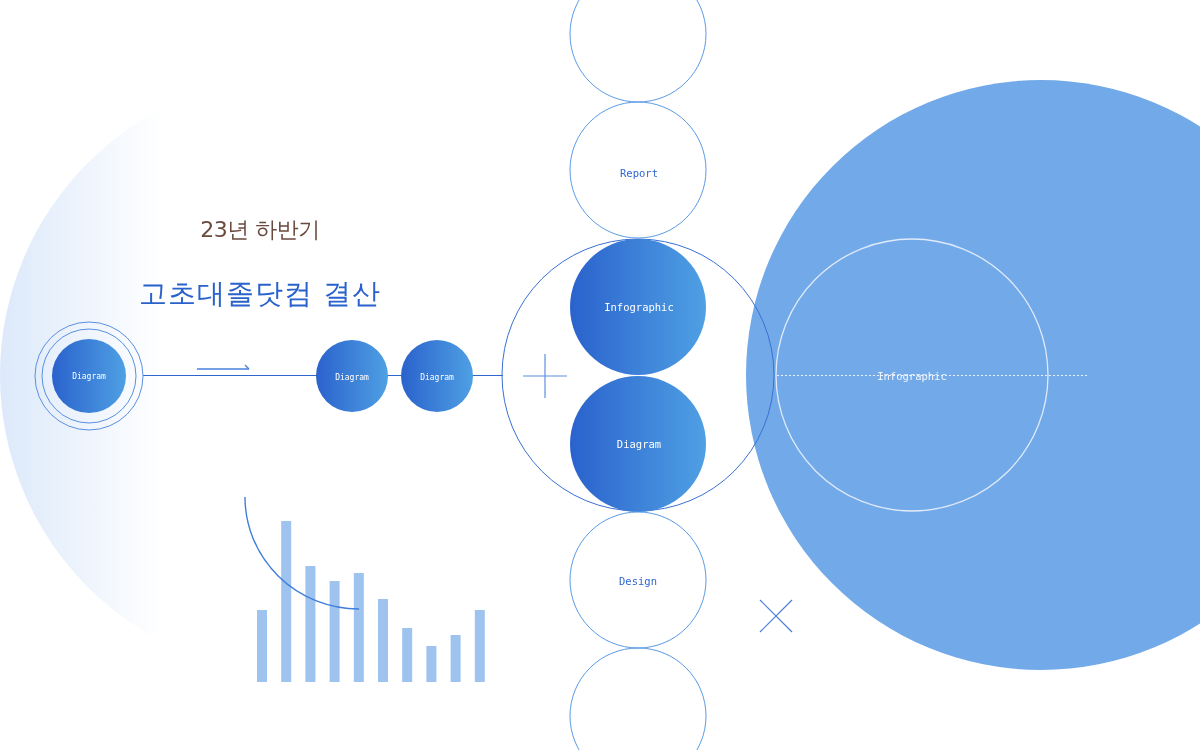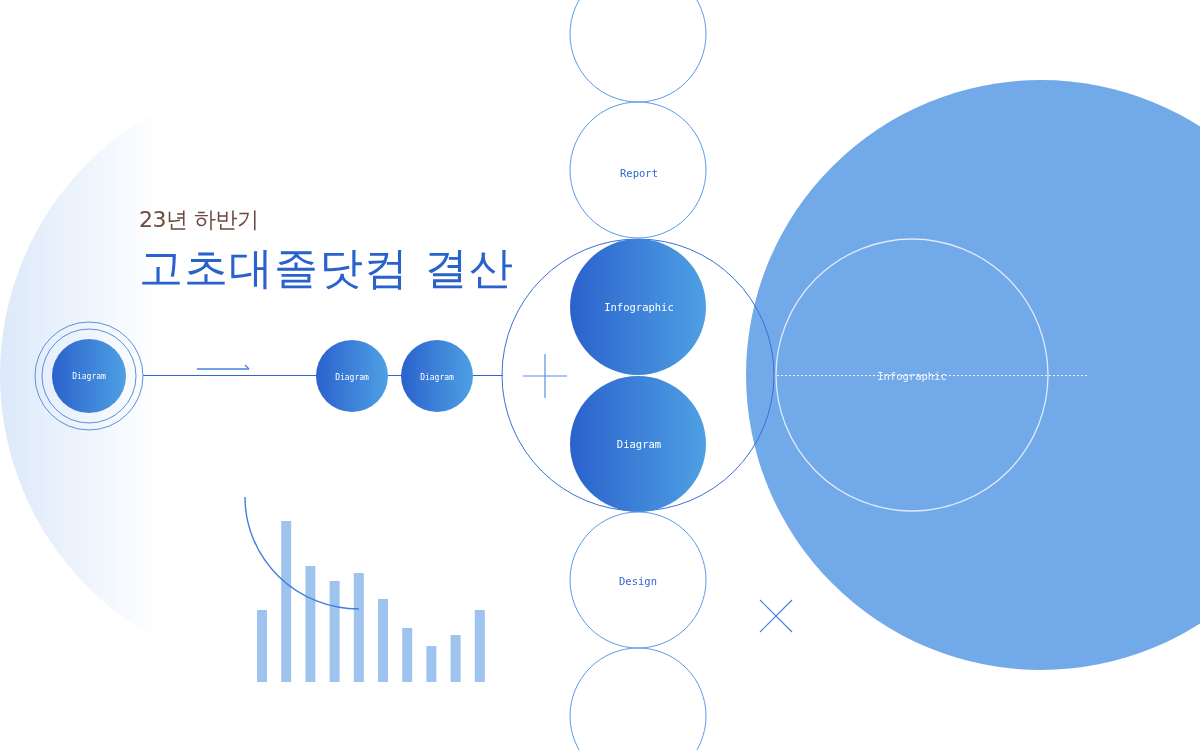--- a/index.html
+++ b/index.html
@@ -1,20 +1,20 @@
 <!DOCTYPE html>
 <html><head>
 <meta charset="utf-8">
 <style>
   html, body { margin:0; padding:0; }
   body { width:1200px; height:750px; overflow:hidden; background:#ffffff; position:relative; font-family:"DejaVu Sans", sans-serif; }
   #stage { position:absolute; left:0; top:0; width:1200px; height:750px; }
-  .title-block { position:absolute; left:139px; top:206px; }
+  .title-block { position:absolute; left:139px; top:216px;text-align:center; }
   .subtitle { font-family:"DejaVu Sans", sans-serif; font-size:22px; color:#6b4a3e; letter-spacing:-0.5px; line-height:28px; }
-  .title { font-family:"DejaVu Sans", sans-serif; font-size:44px; color:#2a62cc; letter-spacing:1px; line-height:56px; margin-top:6px; font-weight:400; }
+  .title { font-family:"DejaVu Sans", sans-serif; font-size:28px; color:#2a62cc; letter-spacing:1px; line-height:56px; margin-top:22px; font-weight:400; }
   svg text { font-family:"DejaVu Sans Mono", monospace; }
 </style>
 </head>
 <body>
 
 <div id="stage">
   <svg width="1200" height="750" viewBox="0 0 1200 750" xmlns="http://www.w3.org/2000/svg">
     <defs>
       <linearGradient id="glow" x1="0" y1="0" x2="1" y2="0" gradientUnits="objectBoundingBox">
         <stop offset="0" stop-color="#dce9fa"></stop>

